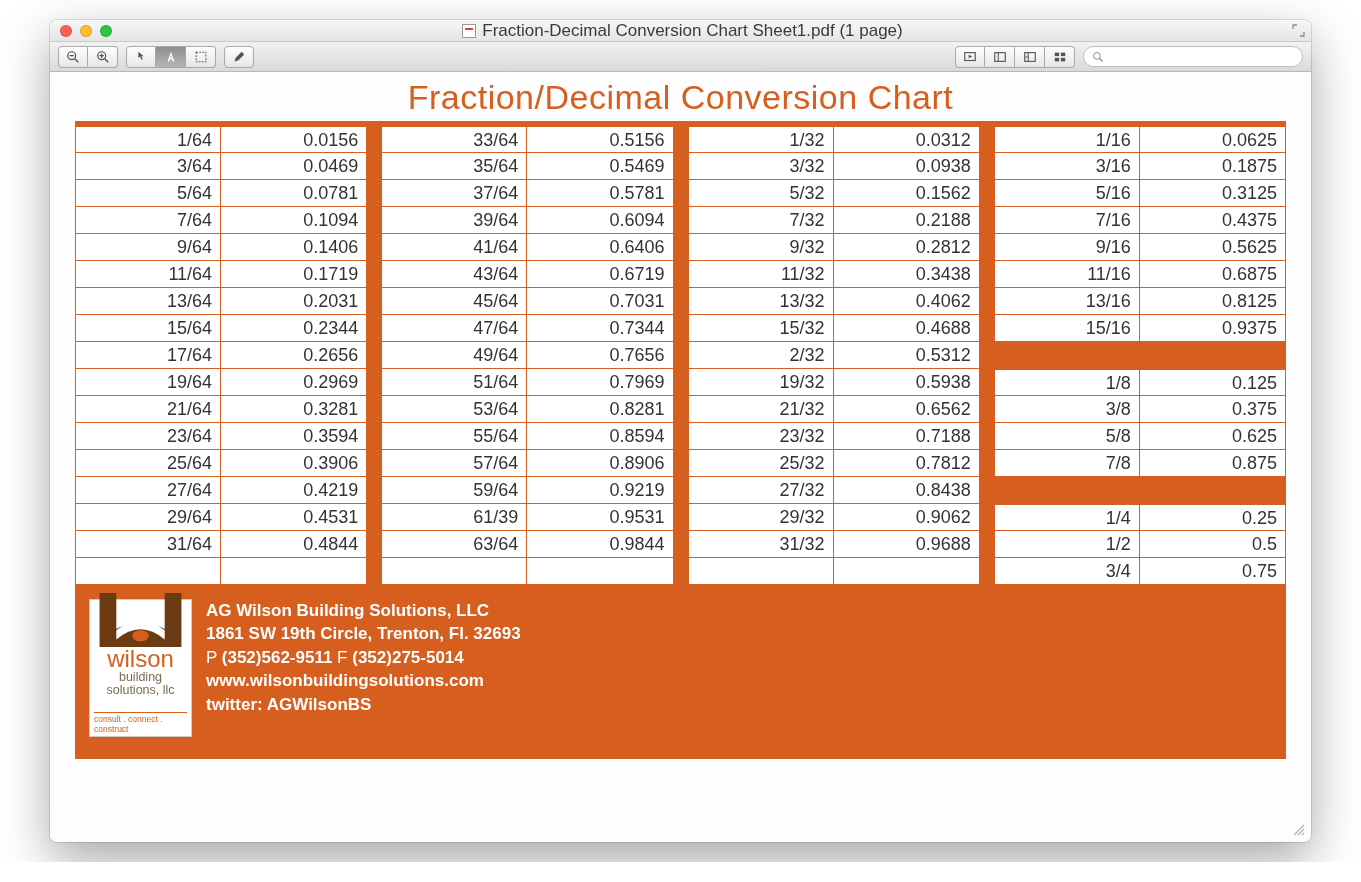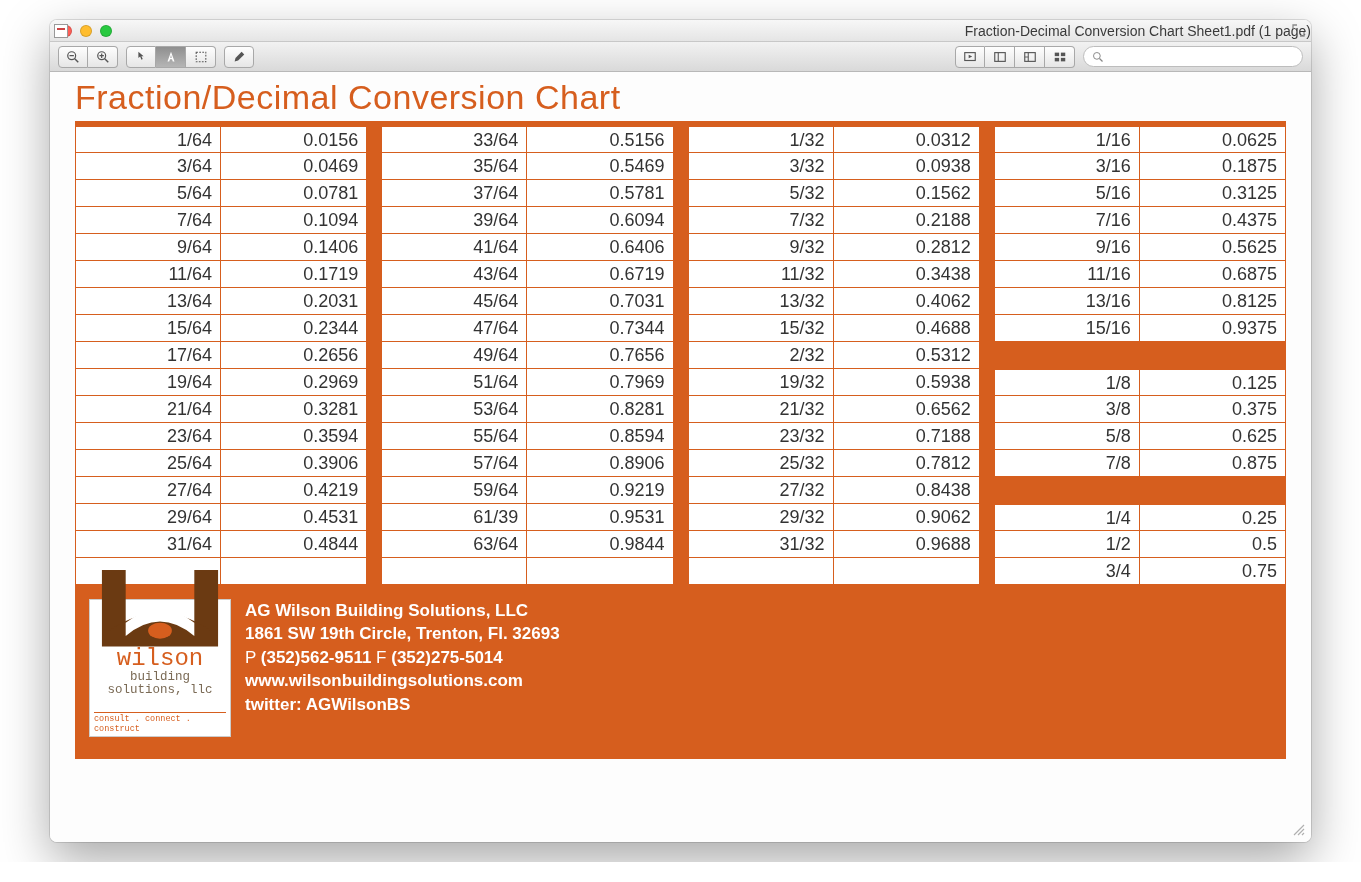--- a/index.html
+++ b/index.html
@@ -26,21 +26,21 @@
     border-bottom: 1px solid #c8c8c8;
     display: flex;
     align-items: center;
     position: relative;
   }
   .traffic { display:flex; gap:8px; padding-left:10px; }
   .tl-btn { width:12px; height:12px; border-radius:50%; border:1px solid rgba(0,0,0,0.15);}
   .tl-close{background:#ff5f57;} .tl-min{background:#ffbd2e;} .tl-max{background:#28c940;}
   .titlebar-center{
     position:absolute; left:4px; right:0; text-align:center;
-    font-size:14px; color:#3a3a3a; display:flex; gap:6px; justify-content:space-between; align-items:center;
+    font-size:17px; color:#3a3a3a; display:flex; gap:6px; justify-content:center; align-items:center;
     pointer-events:none;
   }
   .doc-icon{width:14px;height:14px;border:1px solid #999;background:#fff;display:inline-block;position:relative;}
   .doc-icon::after{content:"";position:absolute;left:2px;right:2px;top:3px;border-top:2px solid #c44; }
   .maximize-corner{
     position:absolute; right:6px; top:4px; width:13px; height:13px;
   }
   .maximize-corner svg{display:block;}
   
   .toolbar{
@@ -69,21 +69,21 @@
   .mag{width:12px;height:12px;}
   
   .content{
     background:#fdfdfd; min-height:770px; padding:4px 25px 20px;
     position:relative;
   }
   .content-resize{
     position:absolute; right:6px; bottom:6px; width:14px;height:14px;
   }
   .page-title{
-    text-align:left;font-size:34px;color:#D65E1E;font-weight:400;letter-spacing:0.5px;margin:2px 0 4px;
+    text-align:center;font-size:34px;color:#D65E1E;font-weight:400;letter-spacing:0.5px;margin:2px 0 4px;
   }
   .grid{
     background:#D65E1E; padding:5px 0 0;
     display:flex; gap:14px;
   }
   .block{ display:flex; flex-direction:column; }
   .block-inner{display:flex;flex-direction:column;}
   .row{display:flex;}
   .cell{
     background:#fff;color:#333;font-size:18px;text-align:right;padding:2px 8px;
@@ -95,21 +95,21 @@
   .blank .cell{background:#fff;}
   
   .block{flex:1;}
   .block .cell.frac{width:50%;}
   .block .cell.dec{width:50%;}
   
   .footer{
     background:#D65E1E;color:#fff;padding:14px 14px 22px;display:flex;gap:14px;align-items:flex-start;
   }
   .logo{
-    width:142px;height:138px;background:#fff;border:1px solid #ccc;display:flex;flex-direction:column;align-items:center;justify-content:flex-end;padding:4px 4px 2px;font-family:Liberation Mono, monospace;
+    width:103px;height:138px;background:#fff;border:1px solid #ccc;display:flex;flex-direction:column;align-items:center;justify-content:flex-end;padding:4px 4px 2px;
   }
   .logo-top{flex:1;width:100%;position:relative;display:flex;align-items:flex-end;justify-content:center;}
   .logo-top svg{width:100%;height:auto;}
   .logo-text1{color:#D65E1E;font-size:24px;font-weight:500;line-height:1;}
   .logo-text2{color:#7a6a55;font-size:12.5px;line-height:1.1;text-align:center;}
   .logo-text3{color:#D65E1E;font-size:8.5px;border-top:1px solid #D65E1E;margin-top:14px;padding-top:1px;}
   .footer-text{font-size:17px;line-height:1.38;font-weight:400;}
   .footer-text .b{font-weight:700;}
   .gap-orange{height:27px;}
 </style>

